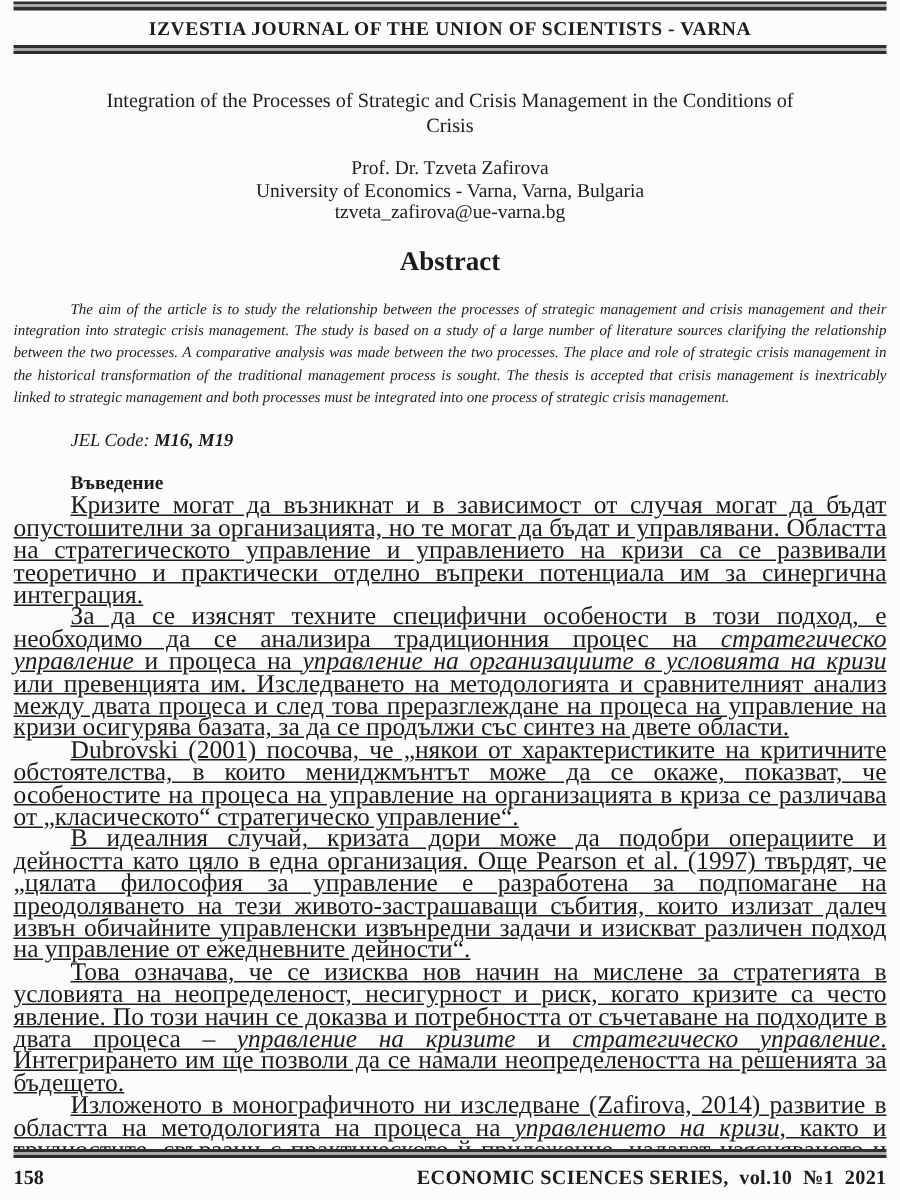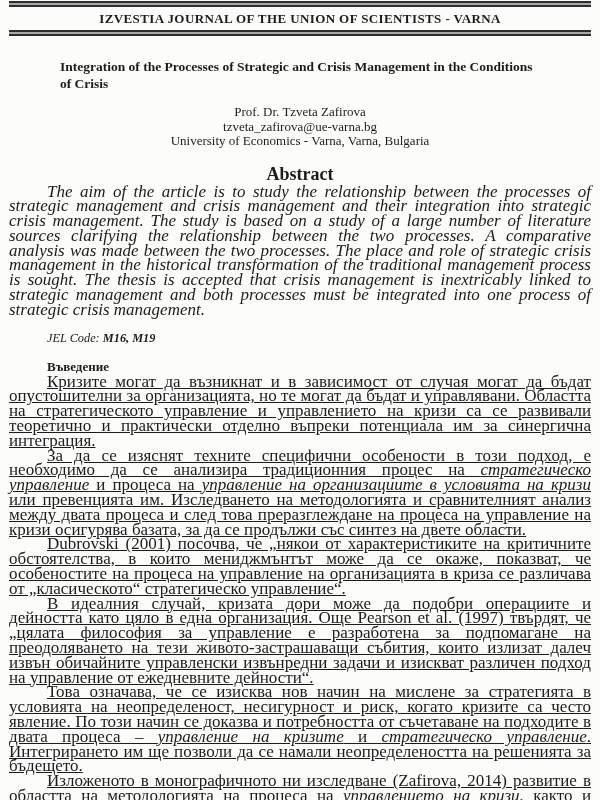--- a/index.html
+++ b/index.html
@@ -24,39 +24,39 @@
     font-size: 13px;
     font-weight: bold;
     text-align: center;
     letter-spacing: 0.4px;
     padding: 4px 0 3px 0;
   }
   .article-title {
     margin: 22px auto 0 auto;
     max-width: 480px;
     font-size: 13.5px;
-    font-weight: bold;
-    text-align: left;
+    font-weight: normal;
+    text-align: center;
     line-height: 17px;
   }
   .author-block {
     margin-top: 13px;
     text-align: center;
     font-size: 13px;
     line-height: 14.5px;
   }
   .abstract-heading {
     margin-top: 15px;
     text-align: center;
     font-weight: bold;
     font-size: 18px;
   }
   .abstract-text {
-    margin-top: 0;
-    font-size: 17px;
+    margin-top: 15px;
+    font-size: 10px;
     font-style: italic;
     text-align: justify;
     text-indent: 38px;
     line-height: 14.8px;
   }
   .keywords-line {
     margin-top: 12px;
     font-size: 12.3px;
     font-style: italic;
     text-indent: 38px;
@@ -105,34 +105,41 @@
 <div class="page">
   <div class="inner">
     <div class="rule rule-top"></div>
     <div class="journal-header">IZVESTIA JOURNAL OF THE UNION OF SCIENTISTS - VARNA</div>
     <div class="rule"></div>
 
     <div class="article-title">Integration of the Processes of Strategic and Crisis Management in the Conditions of Crisis</div>
 
     <div class="author-block">
       <div>Prof. Dr. Tzveta Zafirova</div>
+      <div>University of Economics - Varna, Varna, Bulgaria</div>
       <div>tzveta_zafirova@ue-varna.bg</div>
-      <div>University of Economics - Varna, Varna, Bulgaria</div>
     </div>
 
     <div class="abstract-heading">Abstract</div>
     <div class="abstract-text">The aim of the article is to study the relationship between the processes of strategic management and crisis management and their integration into strategic crisis management. The study is based on a study of a large number of literature sources clarifying the relationship between the two processes. A comparative analysis was made between the two processes. The place and role of strategic crisis management in the historical transformation of the traditional management process is sought. The thesis is accepted that crisis management is inextricably linked to strategic management and both processes must be integrated into one process of strategic crisis management.</div>
 
 
     <div class="jel-line"><span>JEL Code: </span><span class="jel-codes">M16, M19</span></div>
 
     <div class="intro-heading">Въведение</div>
     <div class="intro">
         <p><span>Кризите могат да възникнат и в зависимост от случая могат да бъдат опустошителни за организацията, но те могат да бъдат и управлявани. Областта на стратегическото управление и управлението на кризи са се развивали теоретично и практически отделно въпреки потенциала им за синергична интеграция.</span></p>
         <p><span>За да се изяснят техните специфични особености в този подход, е необходимо да се анализира традиционния процес на </span><span class="it">стратегическо управление</span><span> и процеса на </span><span class="it">управление на организациите в условията на кризи</span><span> или превенцията им. Изследването на методологията и сравнителният анализ между двата процеса и след това преразглеждане на процеса на управление на кризи осигурява базата, за да се продължи със синтез на двете области.</span></p>
         <p><span>Dubrovski (2001) посочва, че „някои от характеристиките на критичните обстоятелства, в които мениджмънтът може да се окаже, показват, че особеностите на процеса на управление на организацията в криза се различава от „класическото“ стратегическо управление“.</span></p>
         <p><span>В идеалния случай, кризата дори може да подобри операциите и дейността като цяло в една организация.  Още Pearson et al. (1997) твърдят, че „цялата философия за управление е разработена за подпомагане на преодоляването на тези живото-застрашаващи събития, които излизат далеч извън обичайните управленски извънредни задачи и изискват различен подход на управление от ежедневните дейности“.</span></p>
         <p><span>Това означава, че се изисква нов начин на мислене за стратегията в условията на неопределеност, несигурност и риск, когато кризите са често явление.  По този начин се доказва и потребността от съчетаване на подходите в двата процеса – </span><span class="it">управление на кризите</span><span> и </span><span class="it">стратегическо управление</span><span>. Интегрирането им ще позволи да се намали неопределеността на решенията за бъдещето.</span></p>
         <p><span>Изложеното в монографичното ни изследване (Zafirova, 2014) развитие в областта на методологията на процеса на </span><span class="it">управлението на кризи</span><span>, както и трудностите, свързани с практическото й приложение, налагат изясняването и на проблемите, свързани с друга методология – на традиционното </span><span class="it">стратегическо управление</span><span>. Необходимо е да се направи сравнителен анализ и синтез, за да се изведат приликите и разликите между тях и да се</span></p>
       </div>
   </div>
 
+  <div class="footer">
+    <div class="rule"></div>
+    <div class="footer-row">
+      <span>158</span>
+      <span class="footer-series">ECONOMIC SCIENCES SERIES,  vol.10  №1  2021</span>
+    </div>
+  </div>
 </div>
 
 </body></html>

